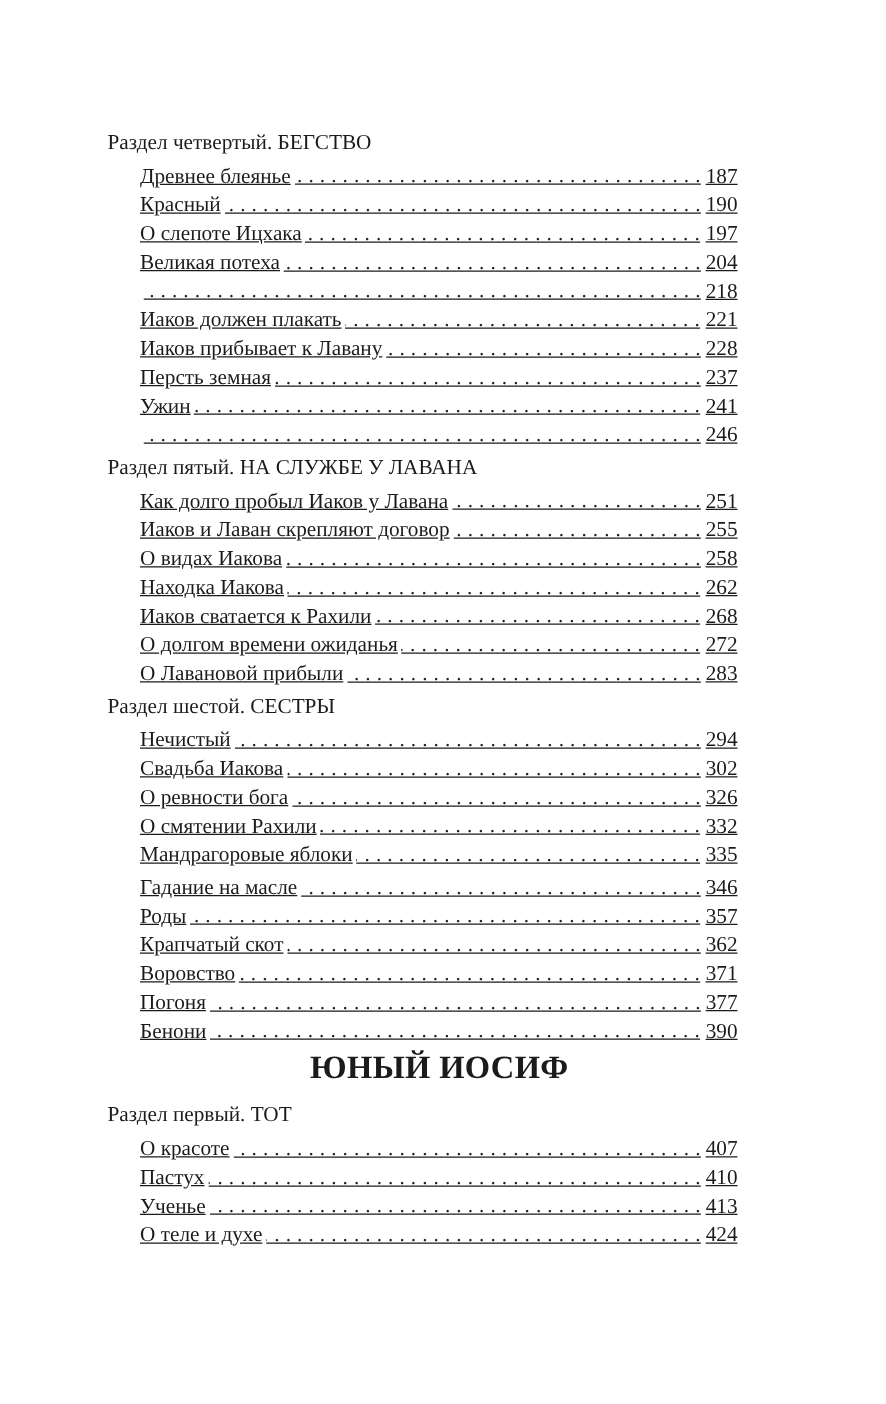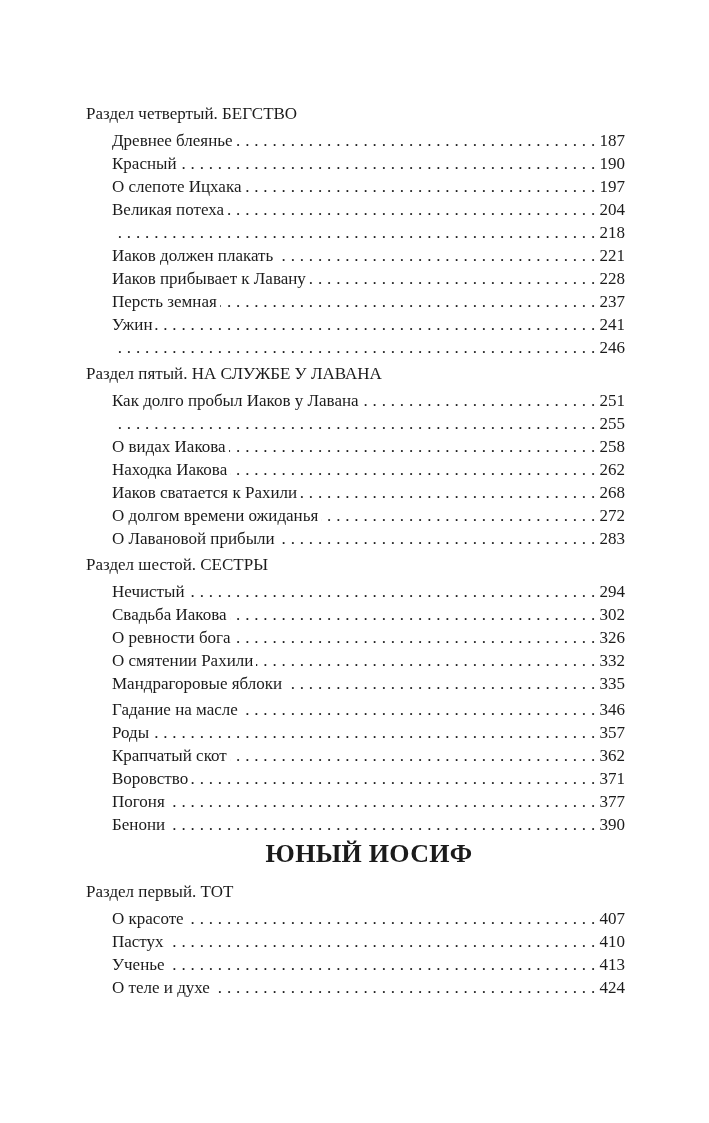--- a/index.html
+++ b/index.html
@@ -11,41 +11,42 @@
     height: 1123px;
     background: #ffffff;
     color: #1b1b1b;
     font-family: "Liberation Serif", "DejaVu Serif", serif;
     overflow: hidden;
   }
   .page {
     box-sizing: border-box;
     width: 709px;
     height: 1123px;
-    padding: 102px 84px 0 86px;
+    padding: 102px 119px 0 86px;
     overflow: hidden;
   }
   .toc-section {
     margin-top: 3px;
   }
   .toc-section:first-child {
     margin-top: 0;
   }
   .section-title {
     font-size: 17px;
     line-height: 23px;
     margin-bottom: 4px;
     white-space: nowrap;
   }
   .toc-entry {
     display: flex;
     align-items: baseline;
     padding-left: 26px;
     font-size: 17px;
     line-height: 23px;
+    text-decoration: underline;
   }
   .entry-title {
     flex: 0 0 auto;
     white-space: nowrap;
   }
   .leader {
     flex: 1 1 auto;
     overflow: hidden;
     white-space: nowrap;
     direction: rtl;
@@ -122,20 +123,21 @@
         </div>
       </section>
       <section class="toc-section">
         <div class="section-title">Раздел пятый. НА СЛУЖБЕ У ЛАВАНА</div>
         <div class="toc-entry">
           <span class="entry-title">Как долго пробыл Иаков у Лавана</span>
           <span class="leader" aria-hidden="true">. . . . . . . . . . . . . . . . . . . . . . . . . . . . . . . . . . . . . . . . . . . . . . . . . . . . . . . . . . . . . . . . . . . . . . . . . . . . . . . . . . . . . . . . . . </span>
           <span class="entry-page">251</span>
         </div>
         <div class="toc-entry">
+          <span class="entry-title">Иаков и Лаван скрепляют договор</span>
           <span class="leader" aria-hidden="true">. . . . . . . . . . . . . . . . . . . . . . . . . . . . . . . . . . . . . . . . . . . . . . . . . . . . . . . . . . . . . . . . . . . . . . . . . . . . . . . . . . . . . . . . . . </span>
           <span class="entry-page">255</span>
         </div>
         <div class="toc-entry">
           <span class="entry-title">О видах Иакова</span>
           <span class="leader" aria-hidden="true">. . . . . . . . . . . . . . . . . . . . . . . . . . . . . . . . . . . . . . . . . . . . . . . . . . . . . . . . . . . . . . . . . . . . . . . . . . . . . . . . . . . . . . . . . . </span>
           <span class="entry-page">258</span>
         </div>
         <div class="toc-entry">
           <span class="entry-title">Находка Иакова</span>

